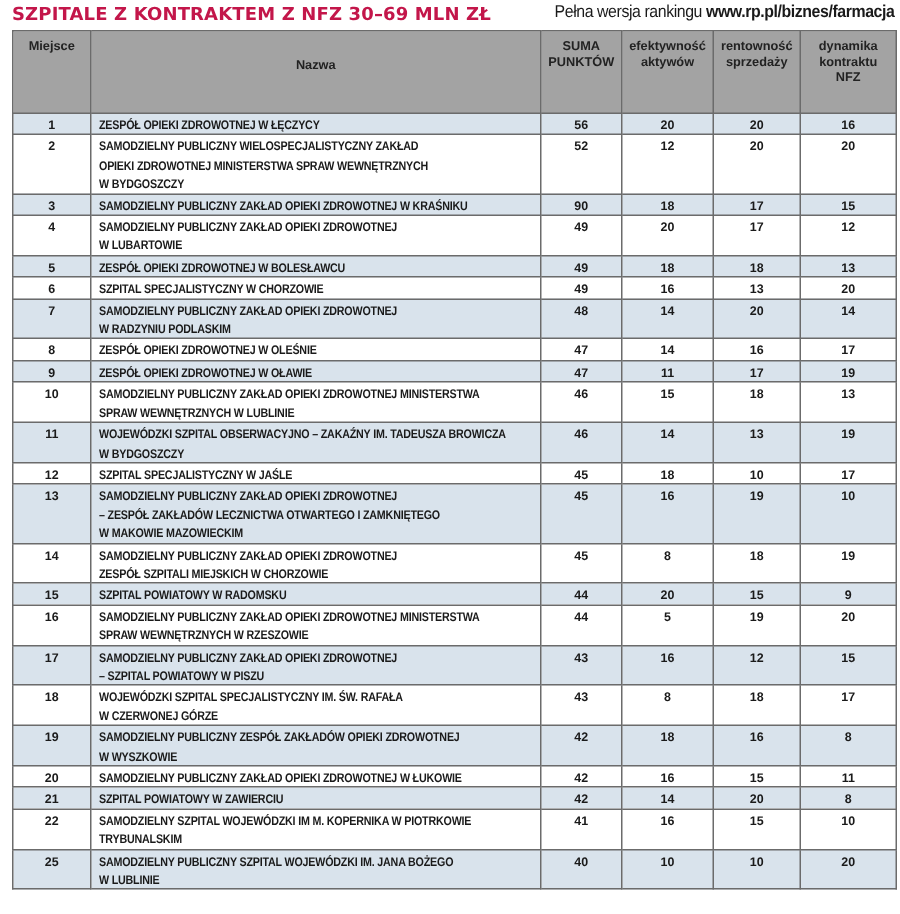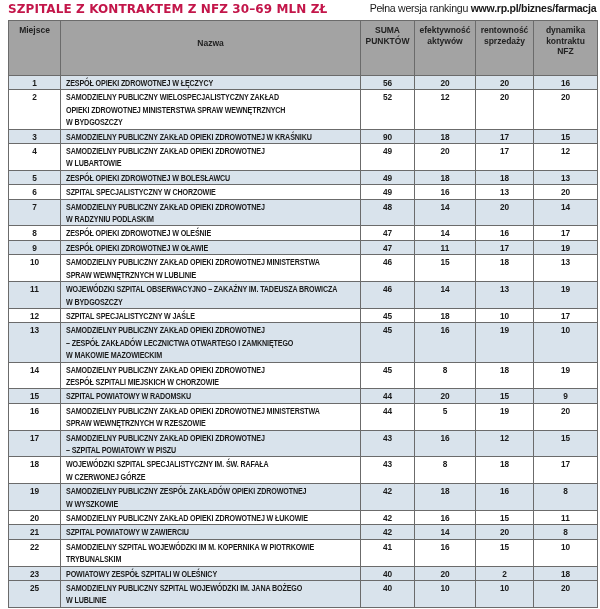--- a/index.html
+++ b/index.html
@@ -279,30 +279,20 @@
         <td class="num">22</td>
         <td class="name">
           <span>SAMODZIELNY SZPITAL WOJEWÓDZKI IM M. KOPERNIKA W PIOTRKOWIE</span>
           <span>TRYBUNALSKIM</span>
         </td>
         <td class="num">41</td>
         <td class="num">16</td>
         <td class="num">15</td>
         <td class="num">10</td>
       </tr>
-      <tr class="alt" style="height: 14px;">
-        <td class="num">23</td>
-        <td class="name">
-          <span>POWIATOWY ZESPÓŁ SZPITALI W OLEŚNICY</span>
-        </td>
-        <td class="num">40</td>
-        <td class="num">20</td>
-        <td class="num">2</td>
-        <td class="num">18</td>
-      </tr>
       <tr class="alt" style="height: 25px;">
         <td class="num">25</td>
         <td class="name">
           <span>SAMODZIELNY PUBLICZNY SZPITAL WOJEWÓDZKI IM. JANA BOŻEGO</span>
           <span>W LUBLINIE</span>
         </td>
         <td class="num">40</td>
         <td class="num">10</td>
         <td class="num">10</td>
         <td class="num">20</td>

